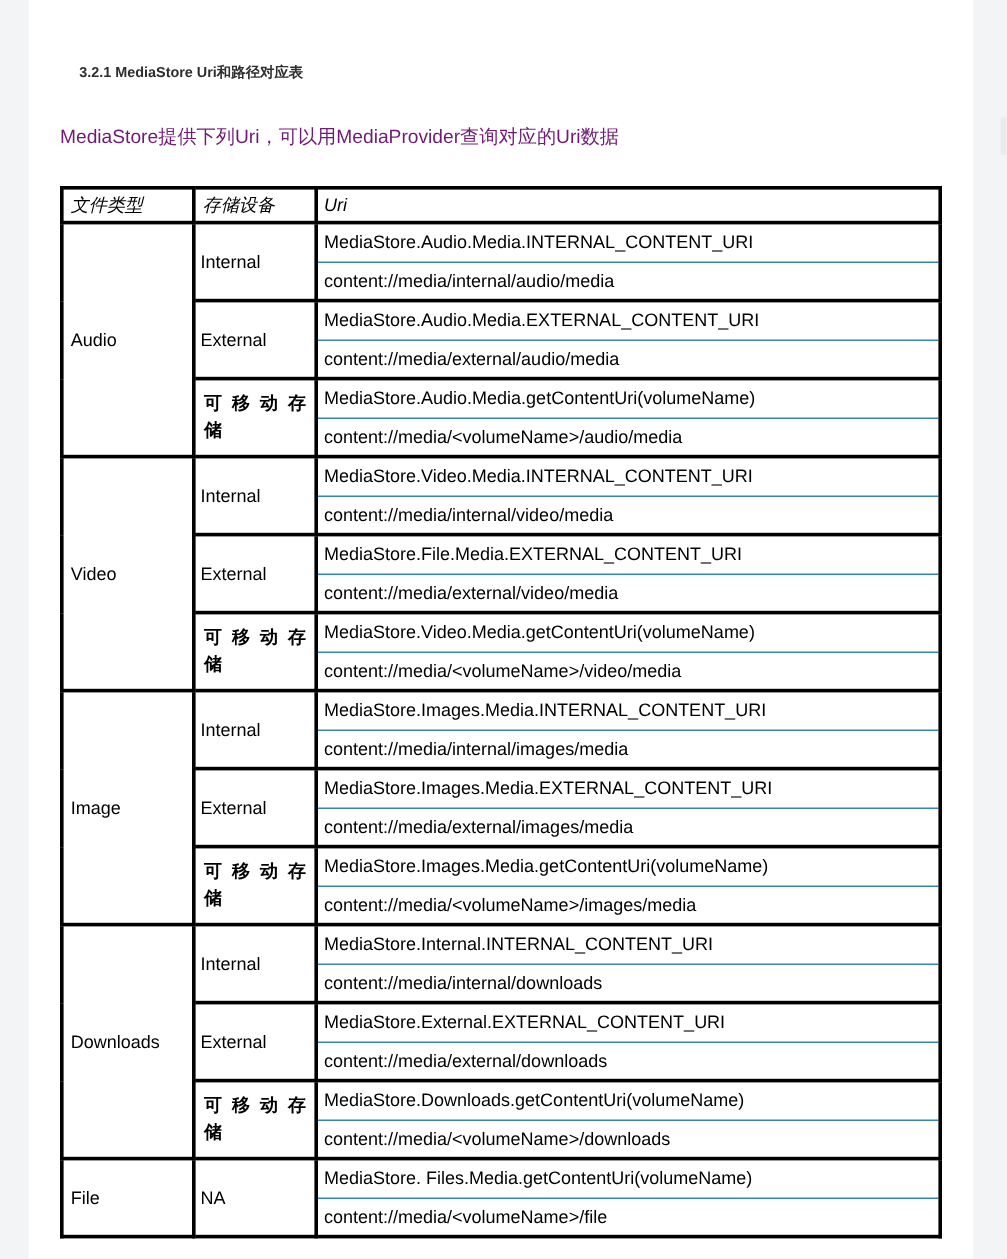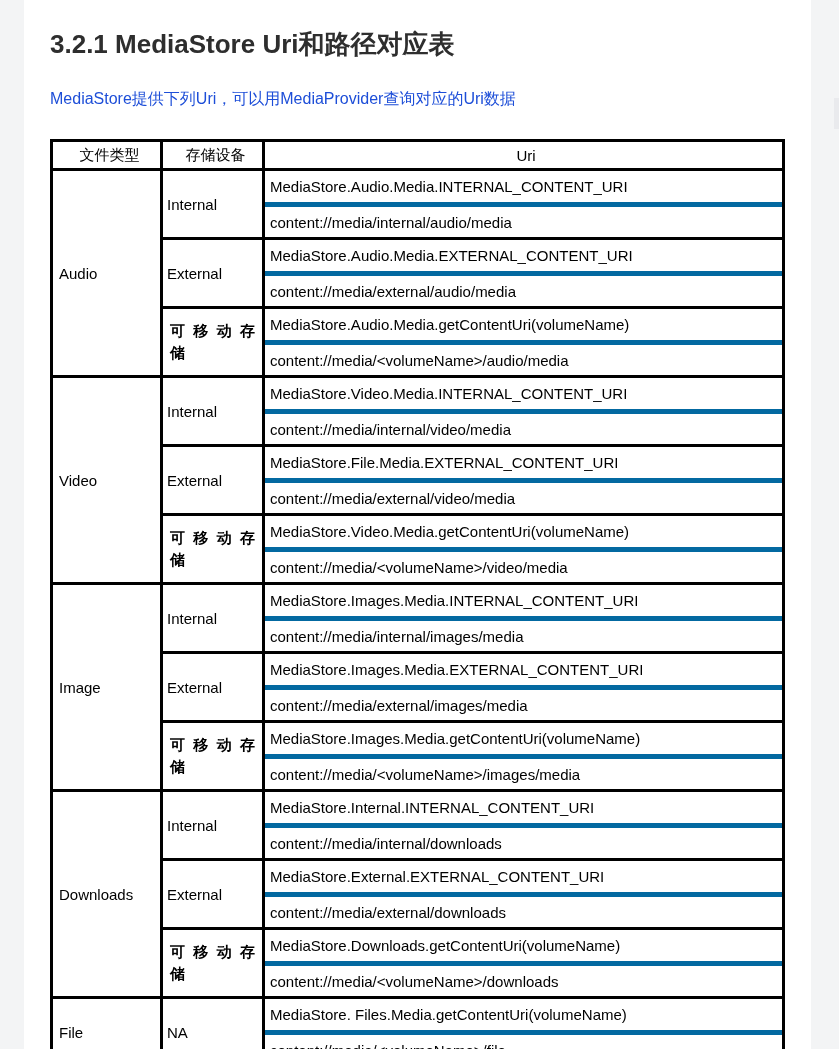--- a/index.html
+++ b/index.html
@@ -15,49 +15,50 @@
   .content-card {
     position: absolute;
     left: 24px;
     top: 0;
     width: 787px;
     height: 1049px;
     background: #ffffff;
   }
   .content-inner { padding: 31px 0 0 26px; }
   .section-heading {
-    margin: 0;
-    font-size: 26px;
+    margin: 16px;
+    font-size: 12px;
     line-height: 27px;
     font-weight: 700;
     color: #2e2e2e;
   }
   .intro-paragraph {
     margin: 30px 0 0 0;
     font-size: 16px;
     line-height: 21px;
-    color: #1d4ed8;
+    color: #701a75;
   }
   table.uri-table {
     border-collapse: collapse;
     table-layout: fixed;
     width: 732px;
     margin-top: 30px;
   }
   .uri-table th, .uri-table td {
     border: 3px solid #000000;
     font-size: 15px;
     color: #000000;
     font-weight: 400;
   }
   .uri-table th {
     height: 26px;
-    text-align: center;
+    text-align: left;
     padding: 0 0 0 6px;
     vertical-align: middle;
+    font-style: italic;
   }
   th.h-uri { padding-left: 5px; }
   td.c-type {
     padding: 0 20px 0 6px;
     vertical-align: middle;
     background: #fff;
   }
   td.c-dev {
     padding: 0 0 0 4px;
     vertical-align: middle;
@@ -74,21 +75,21 @@
   .uri-line {
     height: 31px;
     display: flex;
     align-items: center;
     padding-left: 5px;
     white-space: nowrap;
     overflow: hidden;
   }
   .uri-line + .uri-line {
     height: 30px;
-    border-top: 5px solid #0369a1;
+    border-top: 1px solid #0369a1;
   }
   .scrollbar-thumb {
     position: absolute;
     right: 0;
     top: 98px;
     width: 5px;
     height: 31px;
     background: #e9eaed;
   }
 </style>

